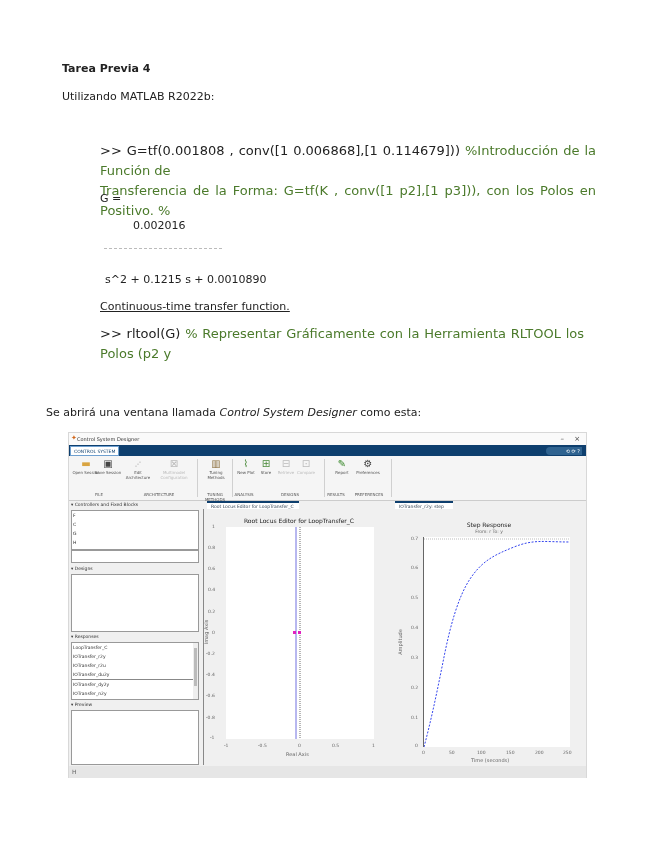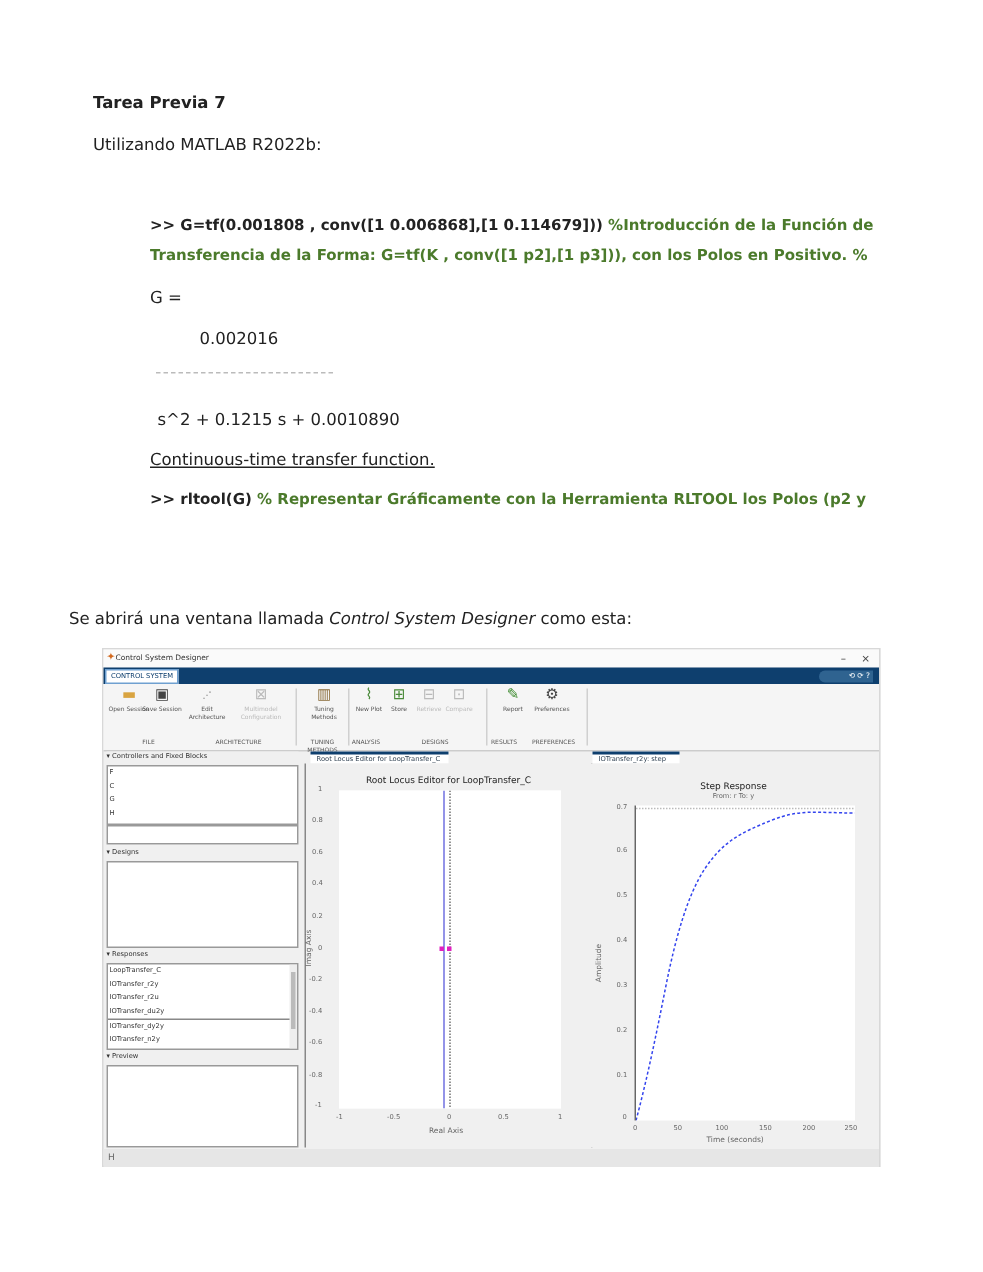--- a/index.html
+++ b/index.html
@@ -1,21 +1,21 @@
 <!DOCTYPE html>
 <html><head>
 <meta charset="utf-8">
 <style>
   html,body{margin:0;padding:0;background:#fff;}
   body{width:655px;height:848px;position:relative;overflow:hidden;font-family:"DejaVu Sans","Liberation Sans",sans-serif;color:#222;}
   .abs{position:absolute;}
   .h-title{left:62px;top:62px;font-size:11px;font-weight:bold;}
   .p{font-size:11px;white-space:nowrap;}
   .green{color:#4b7a2b;}
-  .just{width:496px;text-align:justify;line-height:20px;font-size:10px;font-weight:bold;}
+  .just{width:496px;text-align:justify;line-height:20px;font-size:13px;}
   .dash{left:104px;top:248px;width:118px;border-top:1px dashed #bbb;height:0;}
   
   .win{left:68px;top:432px;width:519px;height:346px;background:#f0f0f0;border:1px solid #d8d8d8;box-sizing:border-box;font-size:5px;color:#333;}
   .titlebar{left:0;top:0;width:100%;height:12px;background:#fafafa;}
   .titlebar .t{left:8px;top:3px;font-size:5px;}
   .titlebar .logo{left:2px;top:2px;width:6px;height:7px;color:#d2691e;font-size:7px;line-height:7px;}
   .winbtn{top:2px;font-size:7px;color:#444;}
   .tabstrip{left:0;top:12px;width:100%;height:11px;background:#0e3f6e;}
   .tab-cs{left:1px;top:13px;height:10px;padding:0 3px;background:#fff;color:#0e3f6e;font-size:4.5px;line-height:10px;border:1px solid #6fa0d0;box-sizing:border-box;}
   .qa{right:4px;top:14px;width:36px;height:8px;background:#2f6390;border-radius:4px 0 0 4px;color:#fff;font-size:5px;line-height:8px;text-align:right;padding-right:2px;box-sizing:border-box;}
@@ -31,21 +31,21 @@
   .li{font-size:4.5px;line-height:9px;padding-left:1px;white-space:nowrap;}
   .doctab{height:8px;background:#fff;border-top:2px solid #0e3f6e;font-size:4.5px;line-height:7px;padding:0 4px;box-sizing:border-box;color:#345;}
   .axes{background:#fff;}
   .tick{font-size:4.5px;color:#666;}
   .axtitle{font-size:6px;color:#222;text-align:center;}
   .statusbar{left:0;top:333px;width:100%;height:12px;background:#e6e6e6;font-size:6px;line-height:12px;padding-left:3px;box-sizing:border-box;color:#666;}
 </style>
 </head>
 <body>
 
-<div class="abs h-title">Tarea Previa 7</div>
+<div class="abs h-title">Tarea Previa 4</div>
 <div class="abs p" style="left:62px;top:90px;">Utilizando MATLAB R2022b:</div>
 
 <div class="abs just" style="left:100px;top:141px;">
   <span>&gt;&gt; G=tf(0.001808 , conv([1 0.006868],[1 0.114679]))</span><span class="green"> %Introducción de la Función de</span><br>
   <span class="green">Transferencia de la Forma: G=tf(K , conv([1 p2],[1 p3])), con los Polos en Positivo. %</span>
 </div>
 
 <div class="abs p" style="left:100px;top:192px;">G =</div>
 <div class="abs p" style="left:133px;top:219px;">0.002016</div>
 <div class="abs dash"></div>

